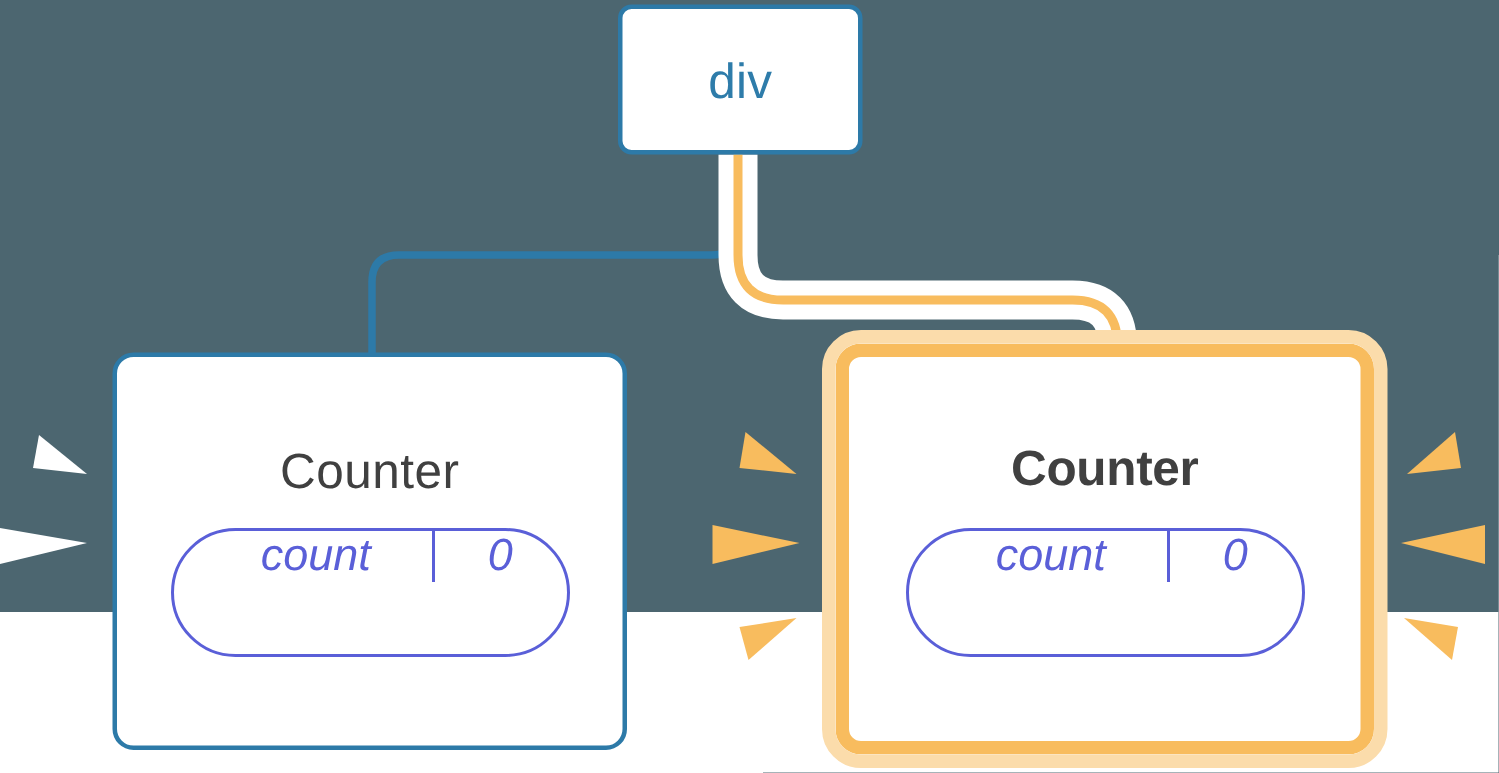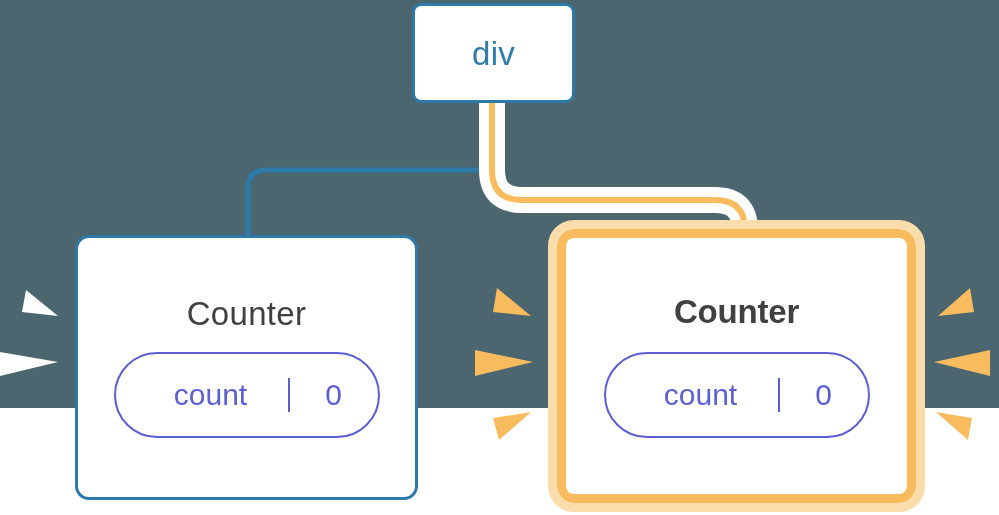--- a/index.html
+++ b/index.html
@@ -85,26 +85,27 @@
     letter-spacing: 0.3px;
   }
   #counter-right .node-title {
     font-weight: 700;
     margin-bottom: 24px;
     letter-spacing: -0.2px;
   }
   
   .pill {
     display: flex;
-    align-items: center;
+    align-items: flex-start;
     border: 2px solid #5a5fd8;
     border-radius: 999px;
     height: 86px;
     box-sizing: border-box;
     background: transparent;
+    font-style: italic;
   }
   #counter-left .pill { width: 266px; }
   #counter-right .pill { width: 266px; }
   .pill-key, .pill-val {
     display: flex;
     align-items: center;
     justify-content: center;
     color: #5a5fd8;
     font-size: 30px;
     font-weight: 400;

